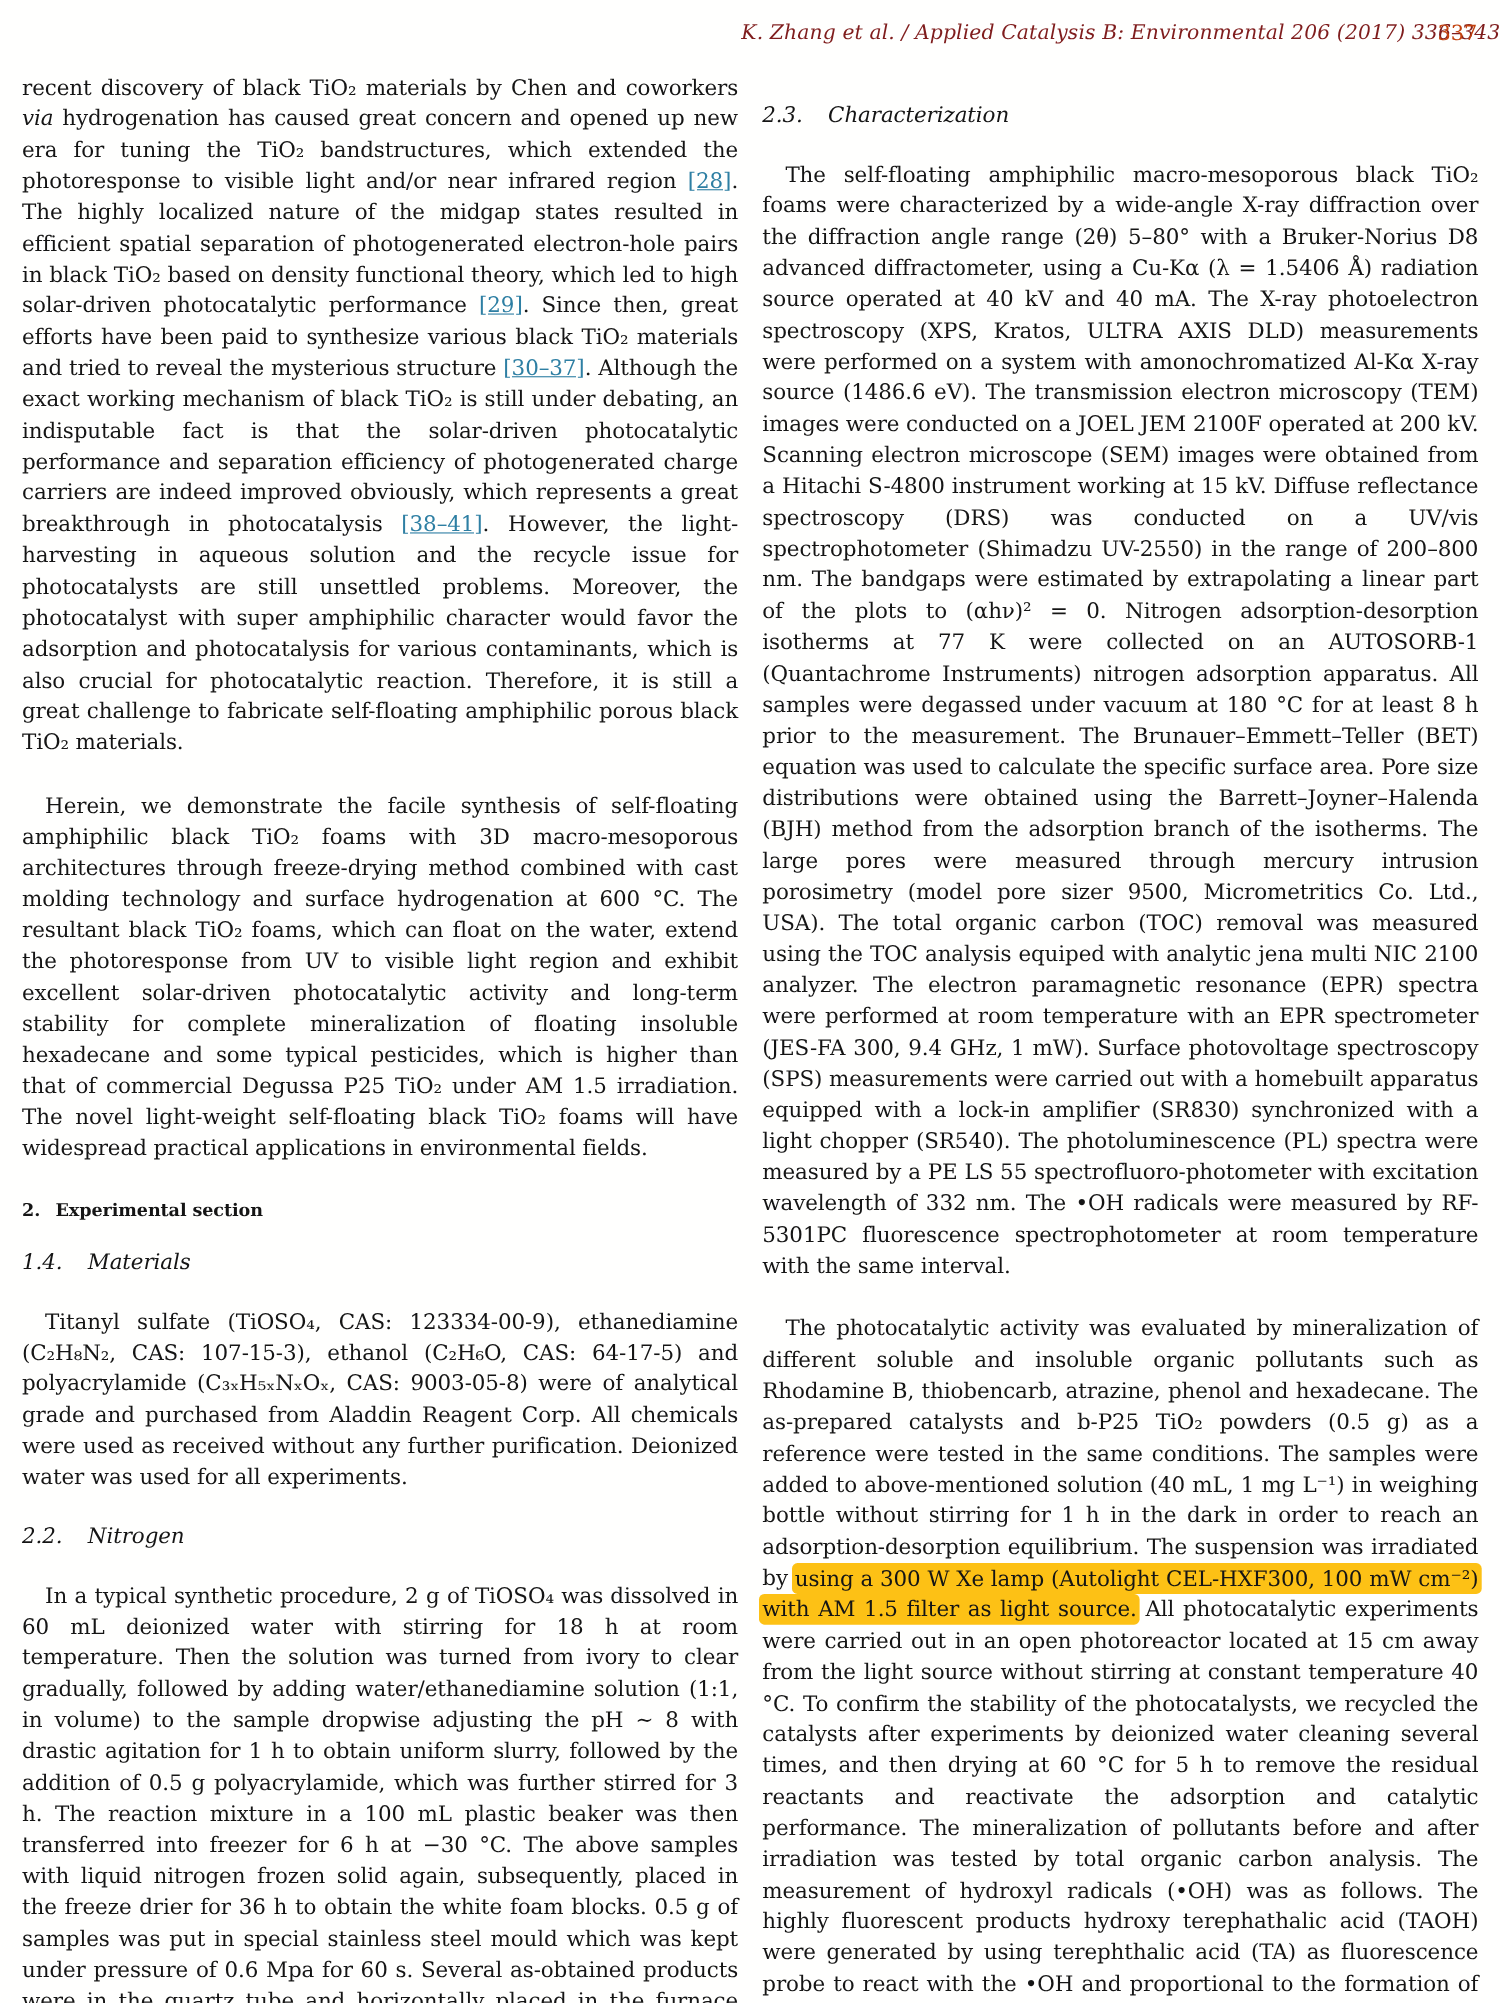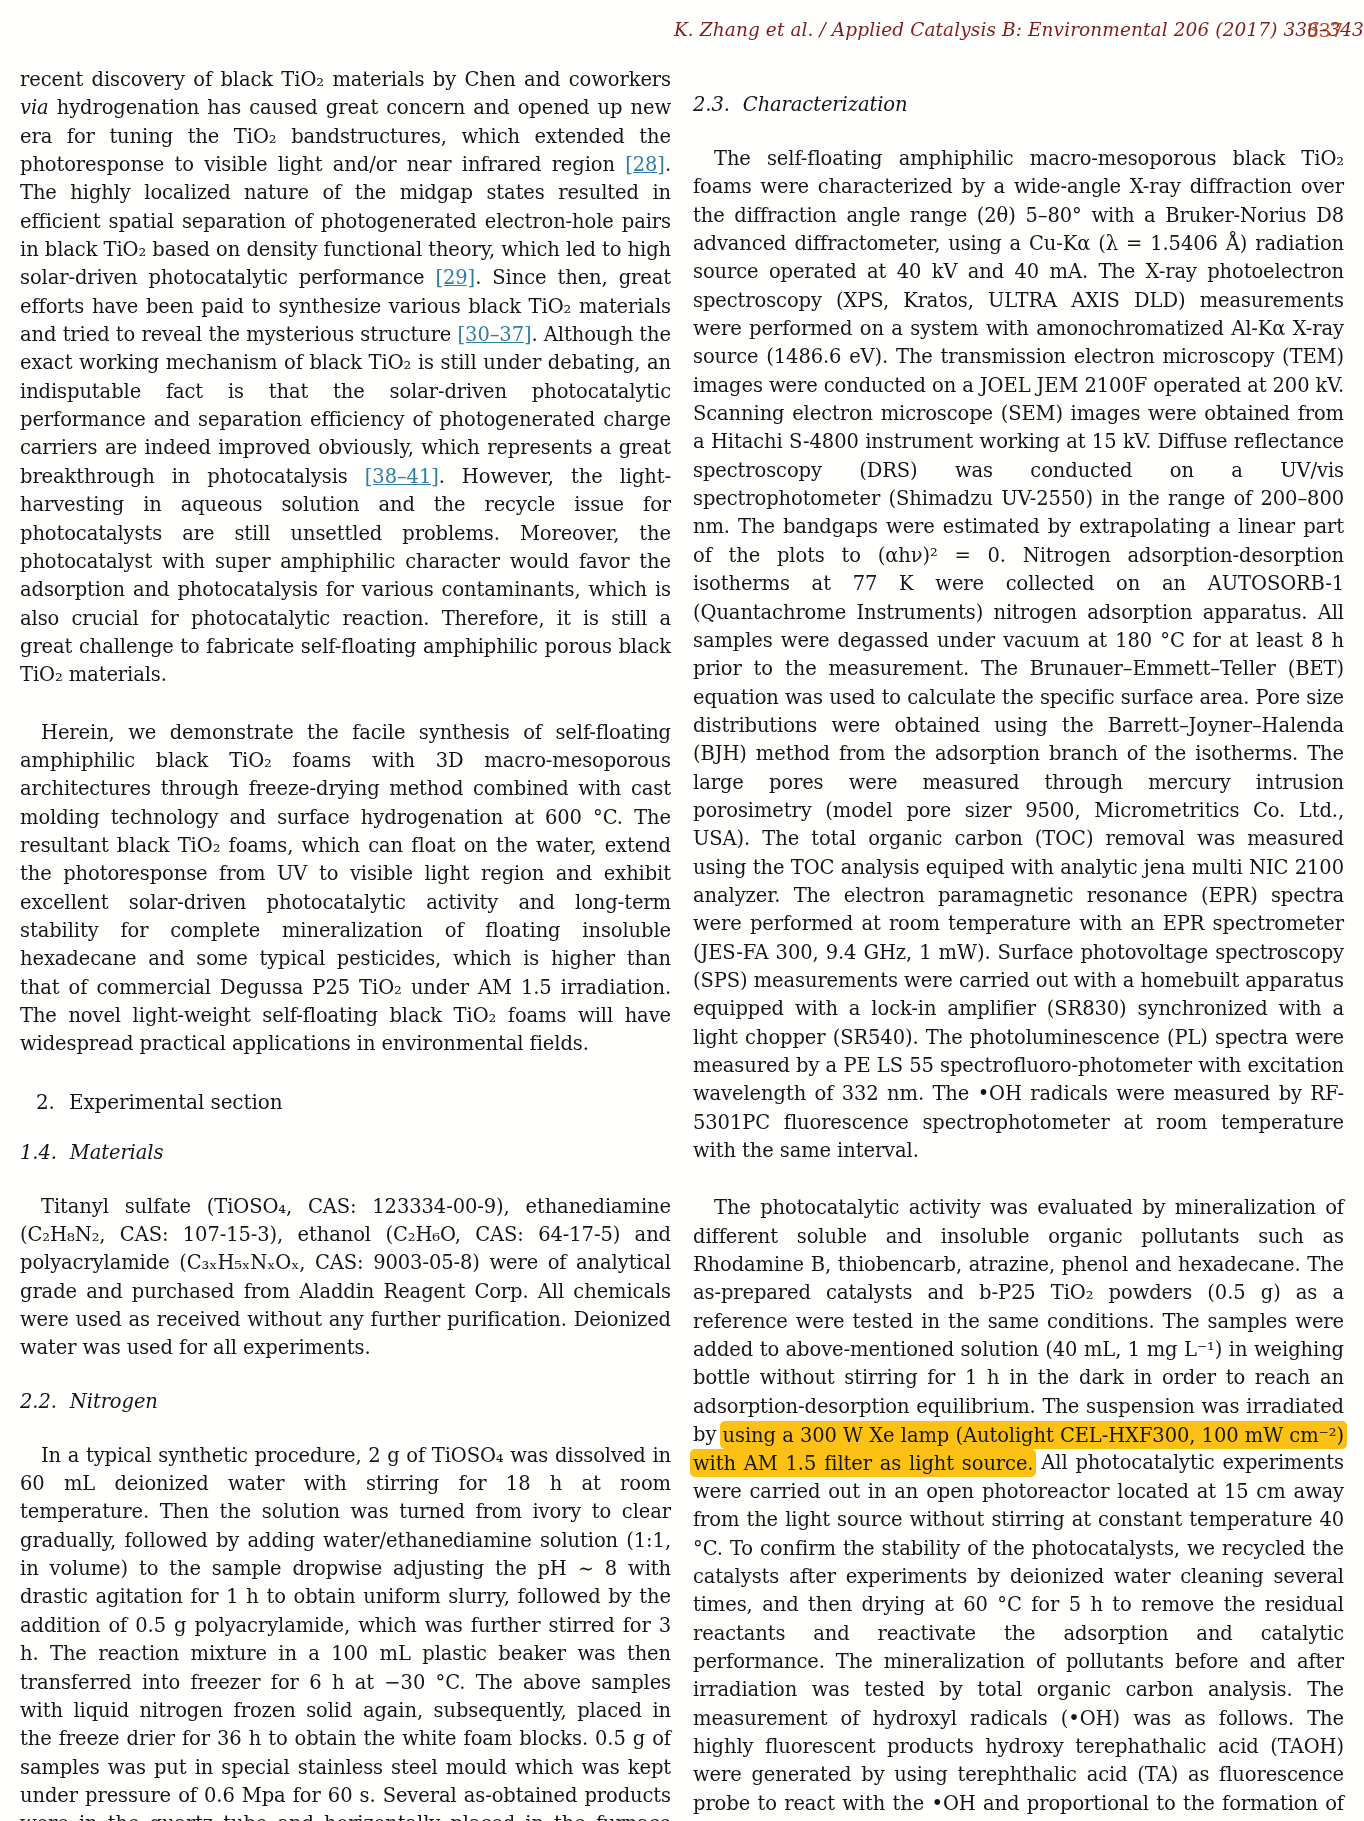--- a/index.html
+++ b/index.html
@@ -37,34 +37,34 @@
   .col { flex: 0 0 651px; width: 651px; }
   .p {
     font-size: 19.5px;
     line-height: 28.35px;
     text-align: justify;
     margin: 0;
     letter-spacing: -0.1px;
   }
   .indent { text-indent: 21px; margin-top: 29px; }
   .section-heading {
-    font-size: 20px;
-    font-weight: normal;
-    margin: 31px 0 27px 16px;
+    font-size: 16px;
+    font-weight: bold;
+    margin: 31px 0 27px 0;
     letter-spacing: -0.1px;
   }
   .section-heading .h-num { margin-right: 14px; }
   .subsection-heading {
     font-size: 19.5px;
     font-weight: normal;
     font-style: italic;
     margin: 27px 0 25px 0;
     letter-spacing: -0.1px;
   }
-  .subsection-heading .h-num { margin-right: 13px; font-style: italic; text-align: center; }
+  .subsection-heading .h-num { margin-right: 23px; font-style: italic; text-align: center; }
   .it { font-style: italic; }
   .cite { color: var(--cite-color, #2e7fa3); text-decoration: underline; }
   .hl {
     background: var(--hl-color, #fdc115);
     border-radius: 5px;
     padding: 2.5px 3px;
     margin: -2.5px -3px;
     -webkit-box-decoration-break: clone;
     box-decoration-break: clone;
   }

